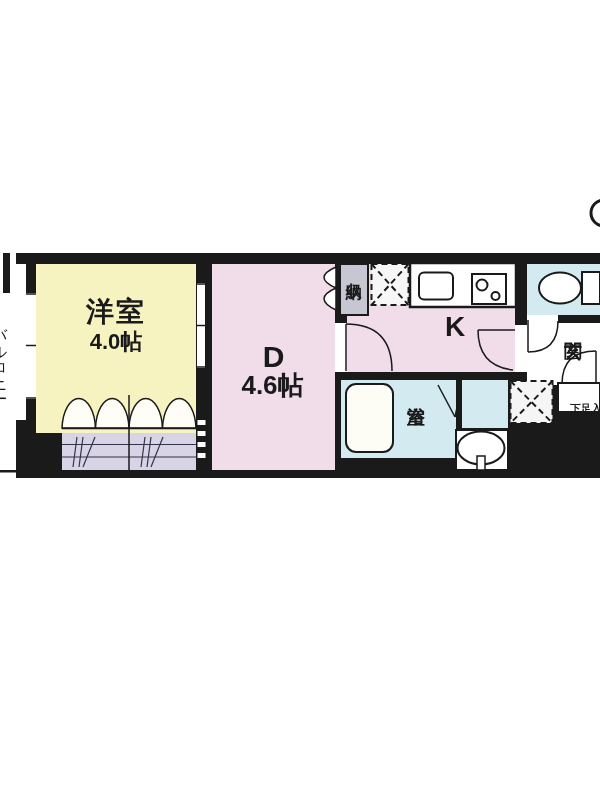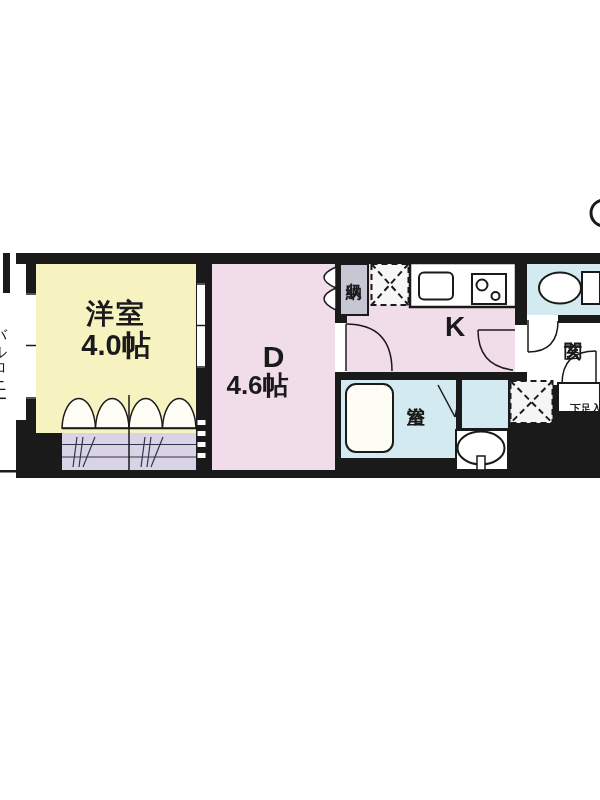--- a/index.html
+++ b/index.html
@@ -138,25 +138,25 @@
       <rect x="456" y="430" width="52" height="40" fill="#ffffff" stroke="#1a1a1a" stroke-width="2"></rect>
       <ellipse cx="481" cy="448" rx="23.5" ry="16.5" fill="#ffffff" stroke="#1a1a1a" stroke-width="2"></ellipse>
       <rect x="477" y="456" width="8" height="14" fill="#ffffff" stroke="#1a1a1a" stroke-width="1.5"></rect>
     </g>
 
     <circle cx="604" cy="213" r="13" fill="none" stroke="#1a1a1a" stroke-width="3"></circle>
   </svg>
 
   <div class="lbl vert" style="left:-8px;top:318px;font-size:15px;font-weight:normal;">バルコニー</div>
 
-  <div class="lbl" style="left:36px;top:299px;width:160px;font-size:28px;letter-spacing:2px;">洋室</div>
-  <div class="lbl" style="left:36px;top:330px;width:160px;font-size:29px;">4.0帖</div>
+  <div class="lbl" style="left:36px;top:299px;width:160px;font-size:28px;letter-spacing:2px;font-family:Liberation Mono, monospace;">洋室</div>
+  <div class="lbl" style="left:36px;top:330px;width:160px;font-size:22px;">4.0帖</div>
 
   <div class="lbl" style="left:212px;top:341px;width:123px;font-size:30px;">D</div>
-  <div class="lbl" style="left:196px;top:372px;width:123px;font-size:26px;">4.6帖</div>
+  <div class="lbl" style="left:211px;top:372px;width:123px;font-size:26px;">4.6帖</div>
 
   <div class="lbl" style="left:400px;top:312px;width:110px;font-size:28px;">K</div>
 
   <div class="lbl vert" style="left:345px;top:270px;font-size:16px;">収納</div>
 
   <div class="lbl vert" style="left:563px;top:327px;font-size:18px;">玄関</div>
 
   <div class="lbl" style="left:565px;top:391px;width:42px;font-size:10.5px;margin-top:12px;">下足入</div>
 
   <div class="lbl vert" style="left:406px;top:392px;font-size:18px;">浴室</div>

